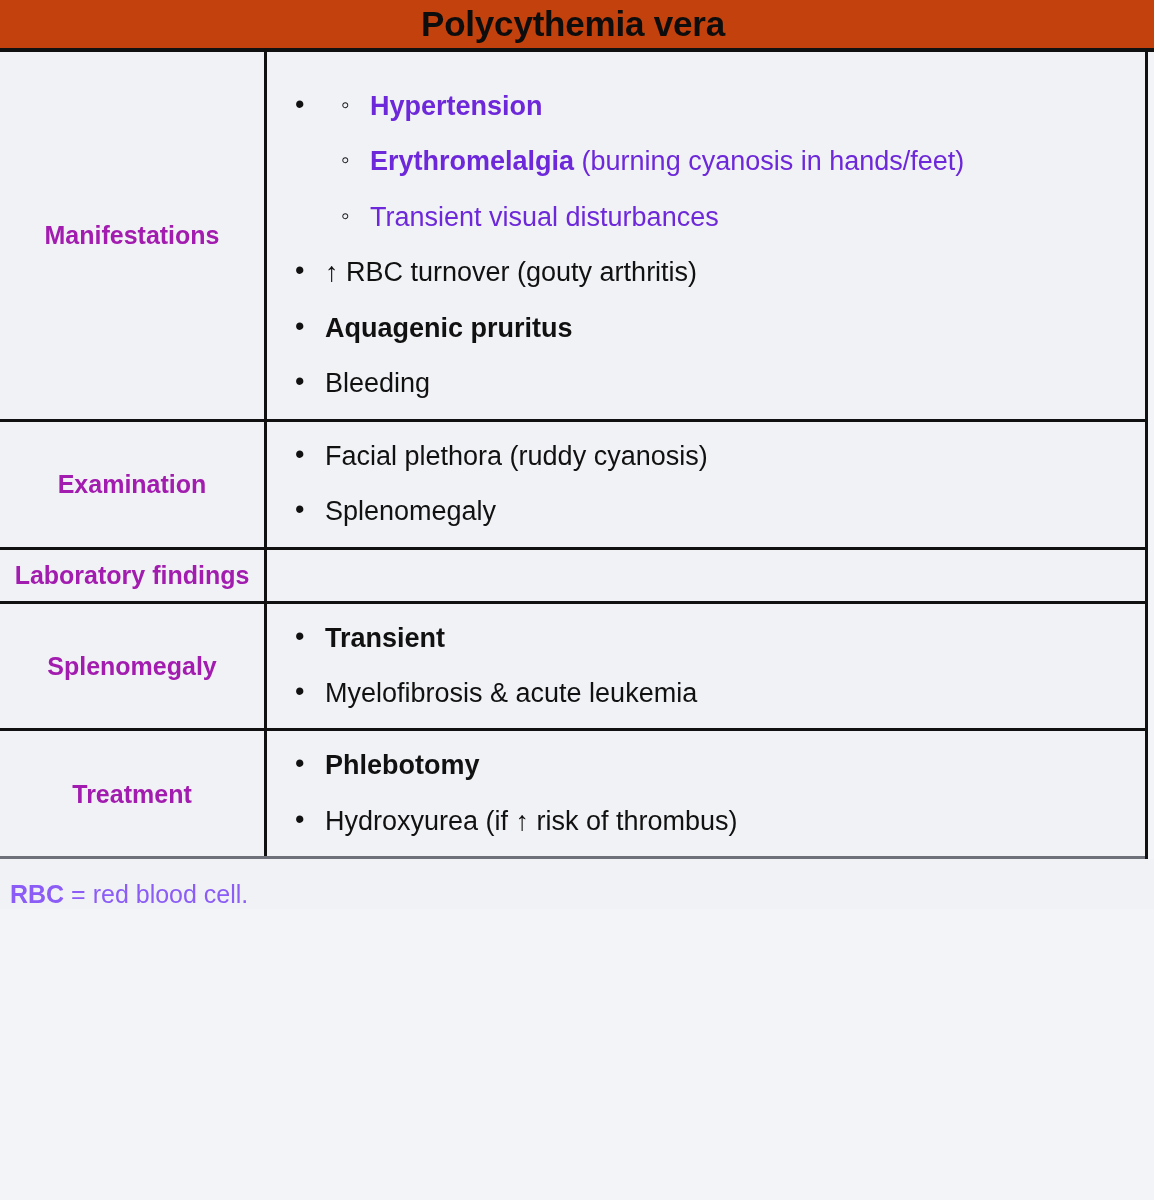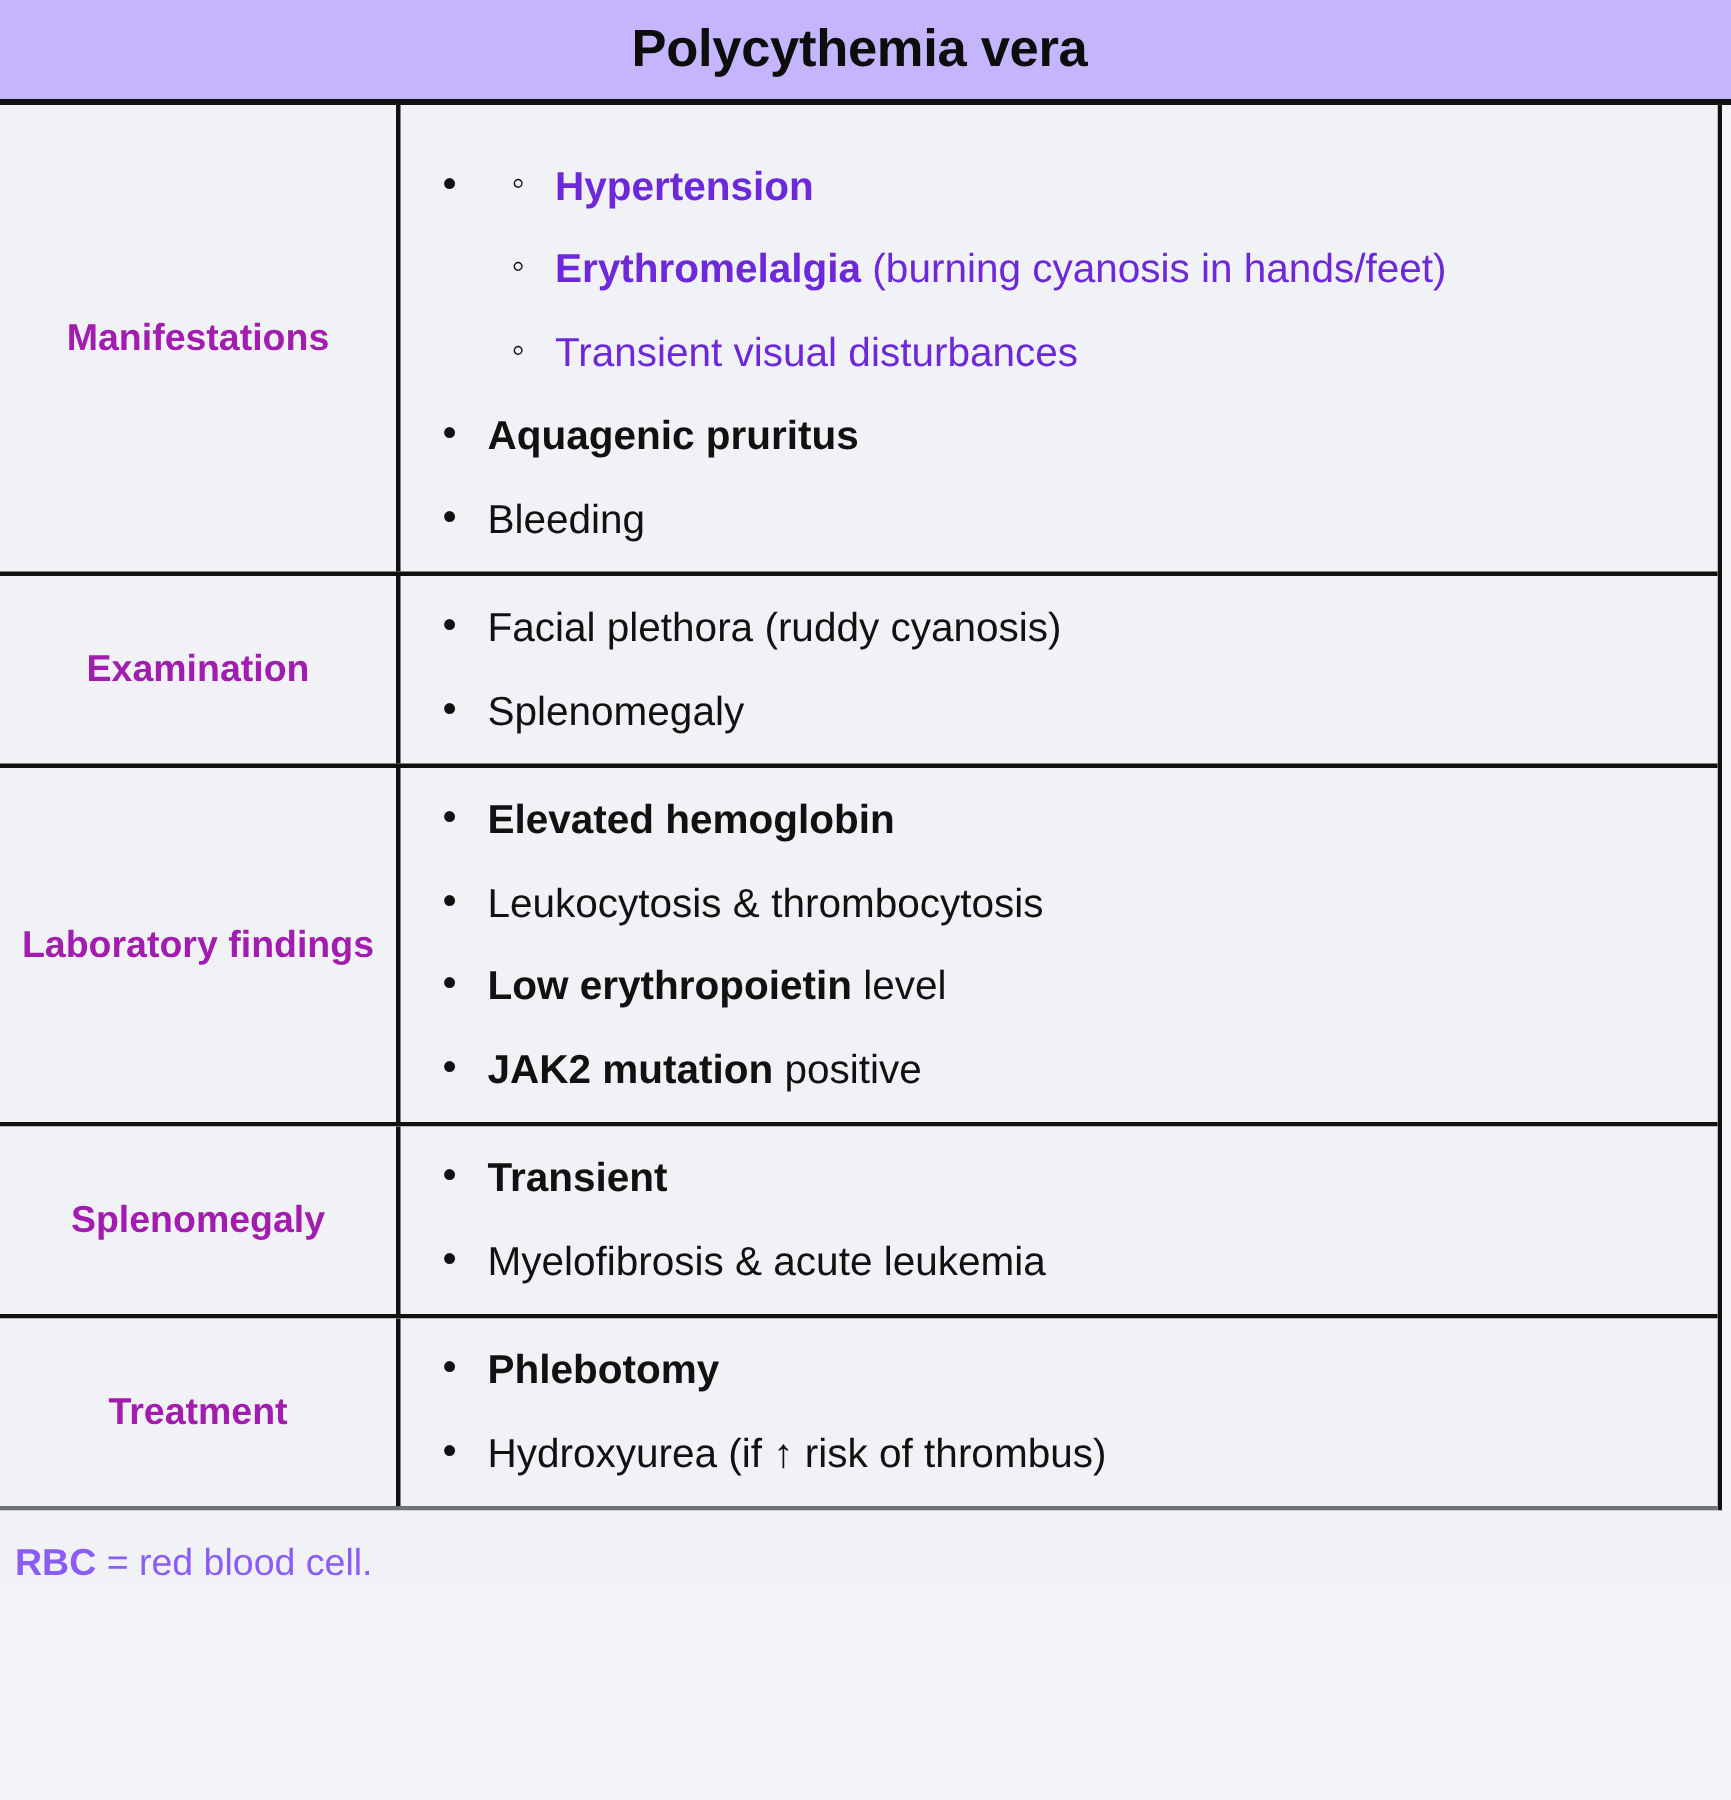--- a/index.html
+++ b/index.html
@@ -18,22 +18,22 @@
 
   .sheet {
     width: 1154px;
     height: 1200px;
     background: #f3f4f8;
     position: relative;
   }
 
   
   .title-band {
-    height: 70px;
-    background: #c4b5fd;
+    height: 52px;
+    background: #c2410c;
     display: flex;
     align-items: center;
     justify-content: center;
     border-bottom: 4px solid #111111;
     padding-right: 8px;
   }
   .title-text {
     font-size: 35px;
     font-weight: bold;
     letter-spacing: -0.2px;
@@ -149,44 +149,37 @@
   <div class="table" id="table-root">
       <div class="row">
         <div class="label-cell">Manifestations</div>
         <div class="content-cell">
           <ul class="lvl1">
             <li class="item"><ul class="lvl2">
                 <li class="subitem"><b class="strong">Hypertension</b></li>
                 <li class="subitem"><b class="strong">Erythromelalgia</b><span> (burning cyanosis in hands/feet)</span></li>
                 <li class="subitem"><span>Transient visual disturbances</span></li>
               </ul></li>
+            <li class="item"><span>↑ RBC turnover (gouty arthritis)</span></li>
             <li class="item"><b class="strong">Aquagenic pruritus</b></li>
             <li class="item"><span>Bleeding</span></li>
           </ul>
         </div>
       </div>
       <div class="row">
         <div class="label-cell">Examination</div>
         <div class="content-cell">
           <ul class="lvl1">
             <li class="item"><span>Facial plethora (ruddy cyanosis)</span></li>
             <li class="item"><span>Splenomegaly</span></li>
           </ul>
         </div>
       </div>
       <div class="row">
         <div class="label-cell">Laboratory findings</div>
-        <div class="content-cell">
-          <ul class="lvl1">
-            <li class="item"><b class="strong">Elevated hemoglobin</b></li>
-            <li class="item"><span>Leukocytosis &amp; thrombocytosis</span></li>
-            <li class="item"><b class="strong">Low erythropoietin</b><span> level</span></li>
-            <li class="item"><b class="strong">JAK2 mutation</b><span> positive</span></li>
-          </ul>
-        </div>
       </div>
       <div class="row">
         <div class="label-cell">Splenomegaly</div>
         <div class="content-cell">
           <ul class="lvl1">
             <li class="item"><b class="strong">Transient</b></li>
             <li class="item"><span>Myelofibrosis &amp; acute leukemia</span></li>
           </ul>
         </div>
       </div>

